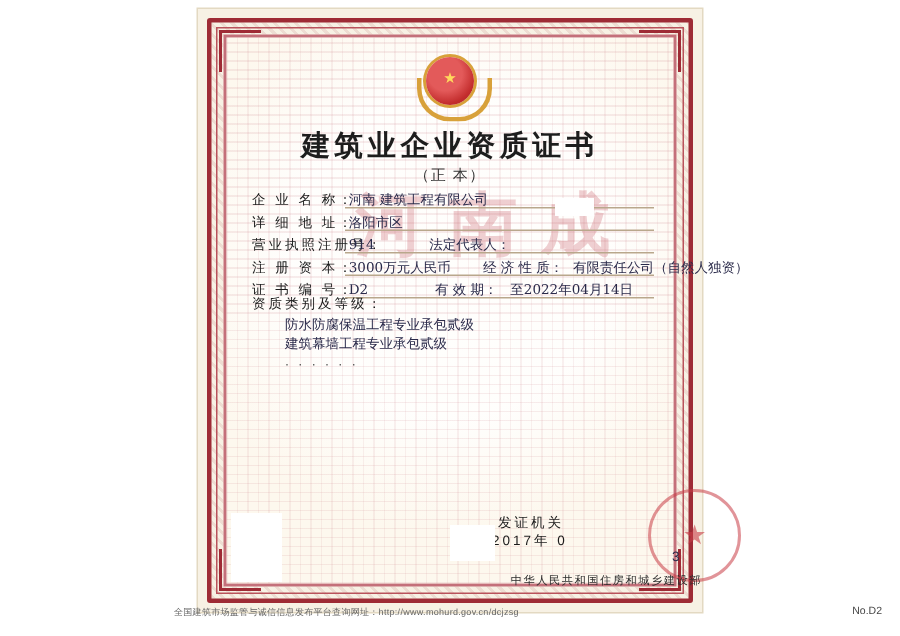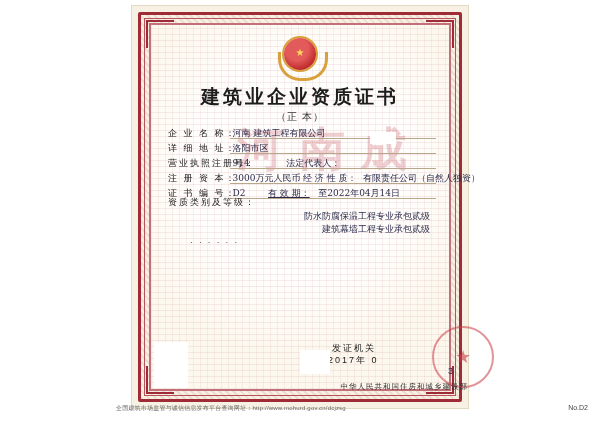--- a/index.html
+++ b/index.html
@@ -104,21 +104,21 @@
     border-bottom:1px solid #b9a78c;
   }
   .row .val{position:relative;z-index:2;}
 
   
   .scope-label{
     position:absolute;left:36px;top:190px;font-size:9px;letter-spacing:2px;color:#1a1a1a;
   }
   .scope-list{
     position:absolute;left:58px;top:204px;width:240px;font-size:9px;line-height:13px;
-    color:#2a2a4a;font-family:Liberation Sans, sans-serif;text-align:right;
+    color:#2a2a4a;font-family:Liberation Sans, sans-serif;
   }
   .scope-dots{
     position:absolute;left:58px;top:232px;font-size:8px;letter-spacing:2px;color:#444;
   }
 
   
   .issuer{
     position:absolute;left:200px;top:336px;font-size:9px;letter-spacing:2px;color:#1a1a1a;
   }
   .seal{
@@ -208,29 +208,29 @@
         <span class="uline"></span>
         <span class="val">914</span>
         <span class="val" style="margin-left:34px;">法定代表人：</span>
         <span class="val"></span>
       </div>
 
       <div class="row">
         <span class="lbl">注 册 资 本：</span>
         <span class="uline"></span>
         <span class="val">3000万元人民币</span>
-        <span class="val" style="margin-left:0;text-align:center;">经 济 性 质：</span>
+        <span class="val" style="margin-left:19px;text-align:center;">经 济 性 质：</span>
         <span class="val" style="margin-left:4px;">有限责任公司（自然人独资）</span>
       </div>
 
       <div class="row">
         <span class="lbl">证 书 编 号：</span>
         <span class="uline"></span>
         <span class="val">D2</span>
-        <span class="val" style="margin-left:20px;text-decoration:underline;">有 效 期：</span>
+        <span class="val" style="margin-left:42px;">有 效 期：</span>
         <span class="val" style="margin-left:6px;">至2022年04月14日</span>
       </div>
 
     </div>
 
     <div class="scope-label">资质类别及等级：</div>
     <div class="scope-list">
       <div>防水防腐保温工程专业承包贰级</div>
       <div>建筑幕墙工程专业承包贰级</div>
     </div>

